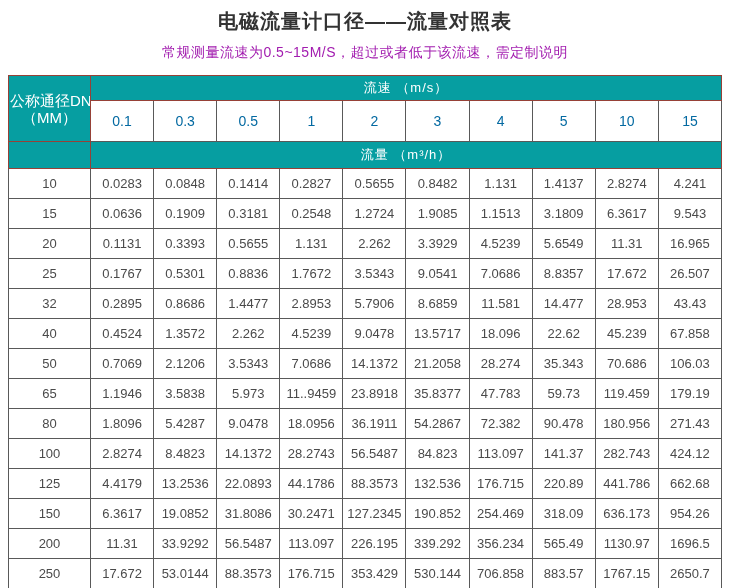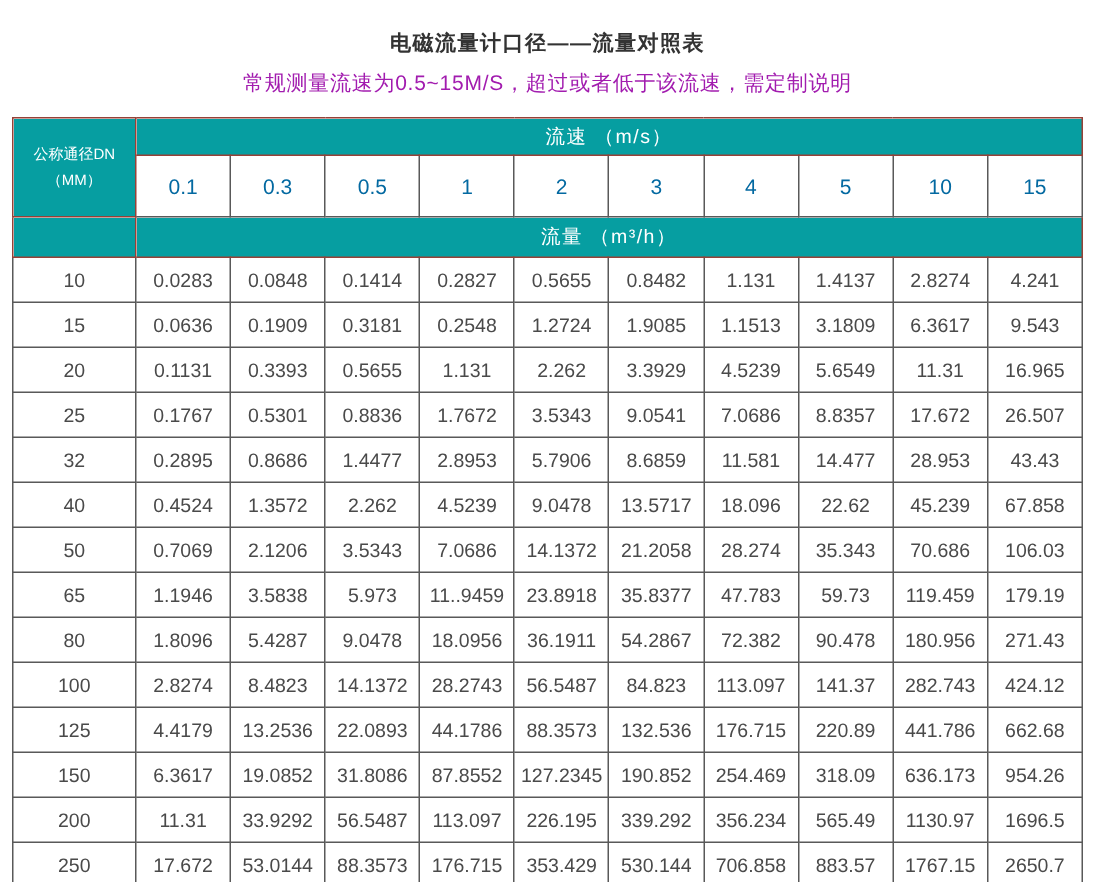--- a/index.html
+++ b/index.html
@@ -10,41 +10,41 @@
     --text-num:#4a4a4a;
   }
   *{box-sizing:border-box;}
   html,body{margin:0;padding:0;}
   body{
     width:730px;height:588px;background:#ffffff;
     font-family:"Liberation Sans","DejaVu Sans",sans-serif;
     color:#333;overflow:hidden;
   }
   .page-title{
-    margin:0;padding-top:20px;text-align:center;
-    font-size:14px;font-weight:bold;color:#333;letter-spacing:1px;
+    margin:0;padding-top:8px;text-align:center;
+    font-size:20px;font-weight:bold;color:#333;letter-spacing:1px;
   }
   .page-subtitle{
     margin:9px 0 0 0;text-align:center;
     font-size:14px;color:#a21caf;letter-spacing:0.5px;
   }
   table.flow-table{
     width:714px;margin:13px 8px 0 8px;
     border-collapse:collapse;table-layout:fixed;
   }
   .flow-table td,.flow-table th{
     text-align:center;vertical-align:middle;
     font-weight:normal;overflow:hidden;white-space:nowrap;
   }
   .teal-cell{
     background:var(--teal);color:#ffffff;
     border:1px solid var(--teal-border);
     font-size:13px;
   }
-  .corner-cell{height:66px;line-height:17px;font-size:10px;margin-top:21px;}
+  .corner-cell{height:66px;line-height:17px;font-size:15px;margin-top:21px;}
   .group-header-cell{height:18px;font-size:13px;letter-spacing:1px;}
   .flow-header-cell{height:27px;font-size:13px;letter-spacing:1px;}
   .velocity-cell{
     background:#ffffff;color:#0369a1;
     border:1px solid var(--grid);
     height:34px;font-size:14px;
   }
   .dn-cell,.flow-value-cell{
     border:1px solid var(--grid);
     height:30px;font-size:13px;color:var(--text-num);
@@ -237,21 +237,21 @@
         <td class="flow-value-cell">176.715</td>
         <td class="flow-value-cell">220.89</td>
         <td class="flow-value-cell">441.786</td>
         <td class="flow-value-cell">662.68</td>
       </tr>
       <tr>
         <td class="dn-cell">150</td>
         <td class="flow-value-cell">6.3617</td>
         <td class="flow-value-cell">19.0852</td>
         <td class="flow-value-cell">31.8086</td>
-        <td class="flow-value-cell">87.8552</td>
+        <td class="flow-value-cell">30.2471</td>
         <td class="flow-value-cell">127.2345</td>
         <td class="flow-value-cell">190.852</td>
         <td class="flow-value-cell">254.469</td>
         <td class="flow-value-cell">318.09</td>
         <td class="flow-value-cell">636.173</td>
         <td class="flow-value-cell">954.26</td>
       </tr>
       <tr>
         <td class="dn-cell">200</td>
         <td class="flow-value-cell">11.31</td>

